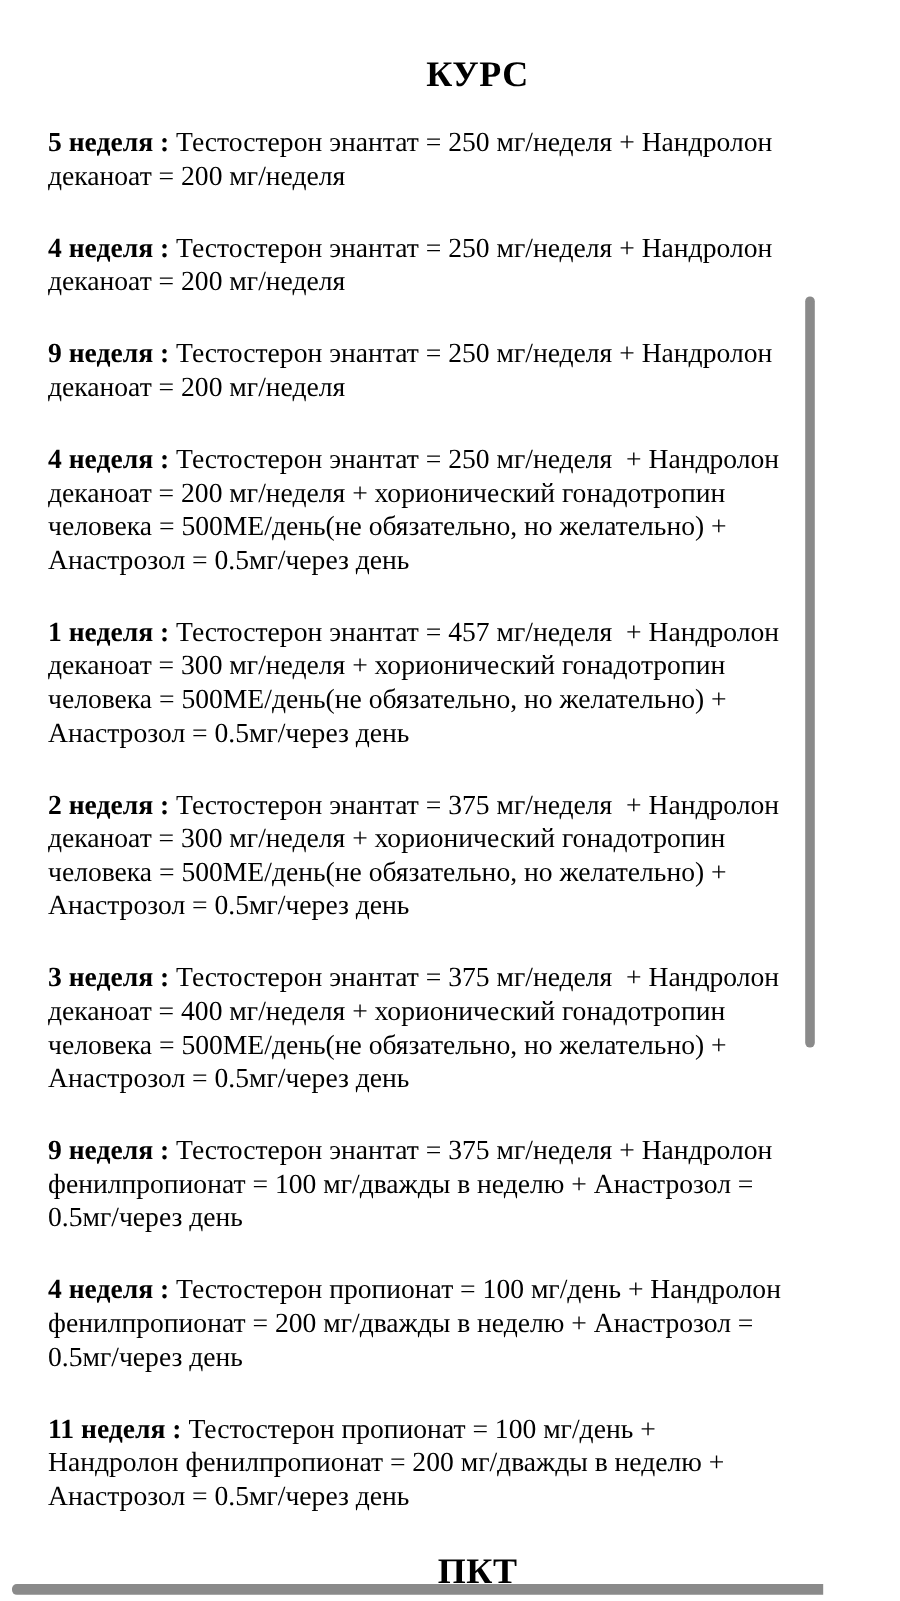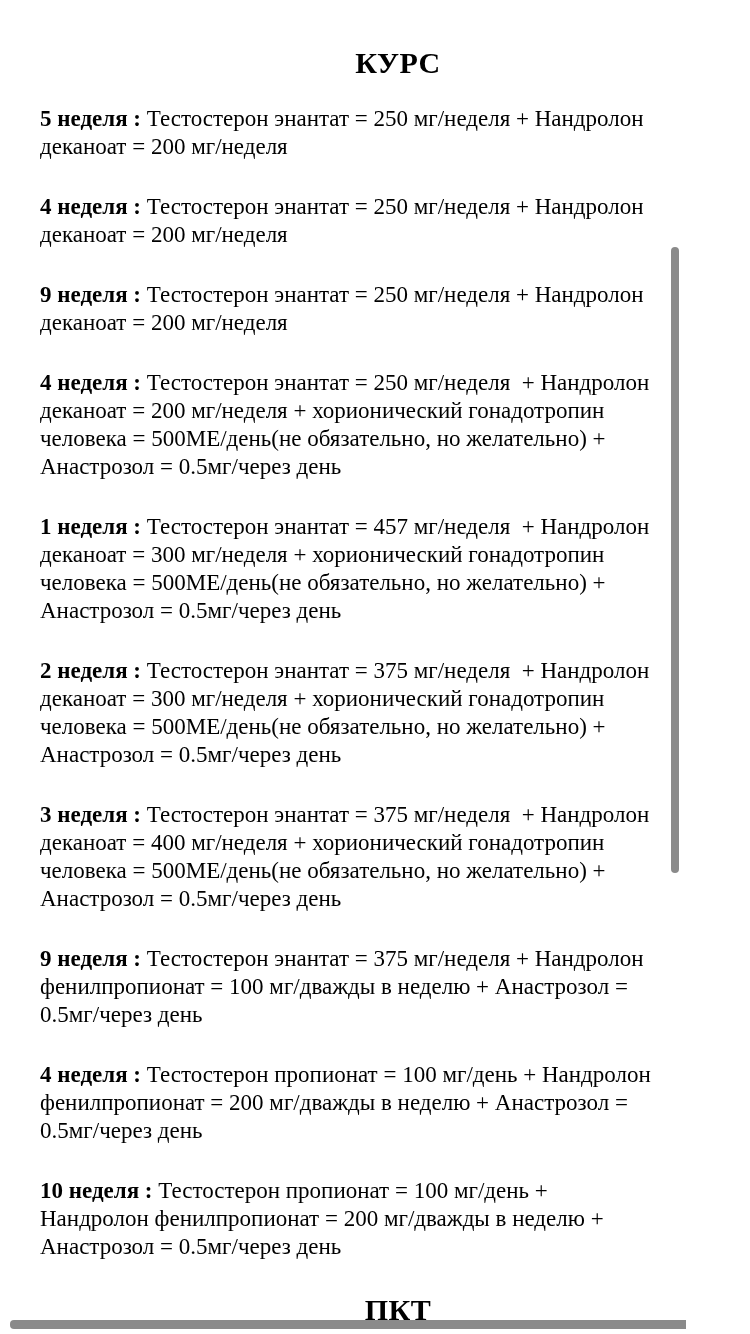--- a/index.html
+++ b/index.html
@@ -92,21 +92,21 @@
 Анастрозол = 0.5мг/через день</span></p>
 
     <p class="week"><b>9 неделя :</b><span> Тестостерон энантат = 375 мг/неделя + Нандролон
 фенилпропионат = 100 мг/дважды в неделю + Анастрозол =
 0.5мг/через день</span></p>
 
     <p class="week"><b>4 неделя :</b><span> Тестостерон пропионат = 100 мг/день + Нандролон
 фенилпропионат = 200 мг/дважды в неделю + Анастрозол =
 0.5мг/через день</span></p>
 
-    <p class="week"><b>10 неделя :</b><span> Тестостерон пропионат = 100 мг/день +
+    <p class="week"><b>11 неделя :</b><span> Тестостерон пропионат = 100 мг/день +
 Нандролон фенилпропионат = 200 мг/дважды в неделю +
 Анастрозол = 0.5мг/через день</span></p>
 
     <h2 class="doc-heading pct-heading">ПКТ</h2>
   </div>
 
   <div class="vscroll"></div>
   <div class="hscroll"></div>
 </div>
 

